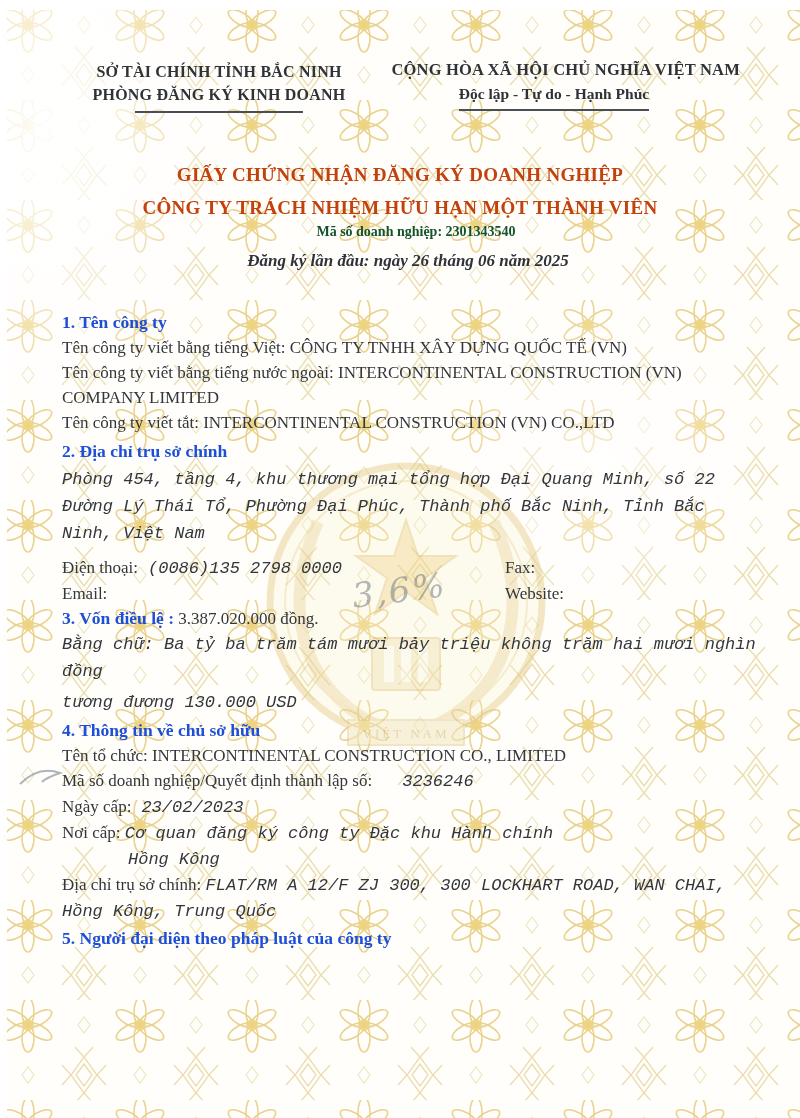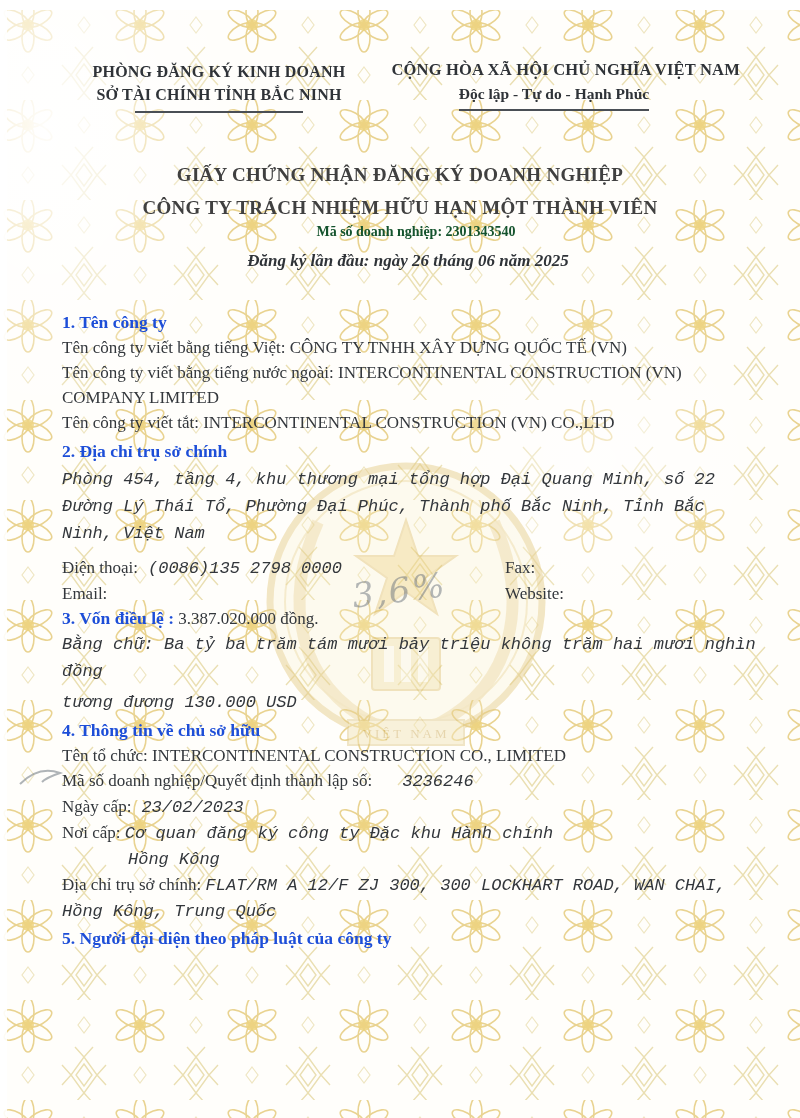--- a/index.html
+++ b/index.html
@@ -28,21 +28,21 @@
     position:absolute;left:88px;top:60px;width:262px;text-align:center;
     font-weight:bold;font-size:16px;line-height:23px;color:#2f3338;letter-spacing:.2px;
   }
   .header-left .rule{width:168px;height:2px;background:#4a4f55;margin:5px auto 0;}
   .header-right{position:absolute;left:368px;top:58px;width:372px;text-align:center;font-weight:bold;color:#2f3338;}
   .header-right .l1{font-size:16.5px;line-height:24px;letter-spacing:.2px;text-align:right;}
   .header-right .l2{font-size:15.5px;line-height:23px;}
   .header-right .rule{width:190px;height:2px;background:#4a4f55;margin:4px auto 0;}
 
   .title{position:absolute;top:158px;left:0;width:100%;text-align:center;
-    font-weight:bold;font-size:19px;line-height:33px;color:#404040;letter-spacing:.3px;}
+    font-weight:bold;font-size:19px;line-height:33px;color:#c2410c;letter-spacing:.3px;}
   .code-line{position:absolute;top:224px;left:16px;width:100%;text-align:center;font-weight:bold;font-size:14px;color:#14532d;}
   .firstreg{position:absolute;top:251px;left:8px;width:100%;text-align:center;font-weight:bold;font-style:italic;font-size:17px;color:#2f3338;}
 
   .body{position:absolute;left:62px;top:310px;width:694px;font-size:17px;line-height:25px;}
   .body > div{position:relative;}
   .h{font-weight:bold;font-size:17.5px;color:#1d4ed8;}
   .it{font-style:italic;font-family:Liberation Mono, monospace;}
   .mt2{margin-top:2px;} .mt4{margin-top:4px;} .mt8{margin-top:8px;}
   .lh27{line-height:27px;}
   .narrow{width:666px;}
@@ -107,22 +107,22 @@
     <text x="150" y="286" text-anchor="middle" font-size="13" letter-spacing="3" fill="#cfae62">VIỆT NAM</text>
   </svg>
 
   <div class="note">3,6%</div>
 
   <svg class="pen" width="60" height="30">
     <path d="M4,22 C16,10 30,6 44,11 C38,13 30,16 26,20" fill="none" stroke="rgba(110,118,128,.55)" stroke-width="2"></path>
   </svg>
 
   <div class="header-left">
+    <div>SỞ TÀI CHÍNH TỈNH BẮC NINH</div>
     <div>PHÒNG ĐĂNG KÝ KINH DOANH</div>
-    <div>SỞ TÀI CHÍNH TỈNH BẮC NINH</div>
     <div class="rule"></div>
   </div>
 
   <div class="header-right">
     <div class="l1">CỘNG HÒA XÃ HỘI CHỦ NGHĨA VIỆT NAM</div>
     <div class="l2">Độc lập - Tự do - Hạnh Phúc</div>
     <div class="rule"></div>
   </div>
 
   <div class="title">

